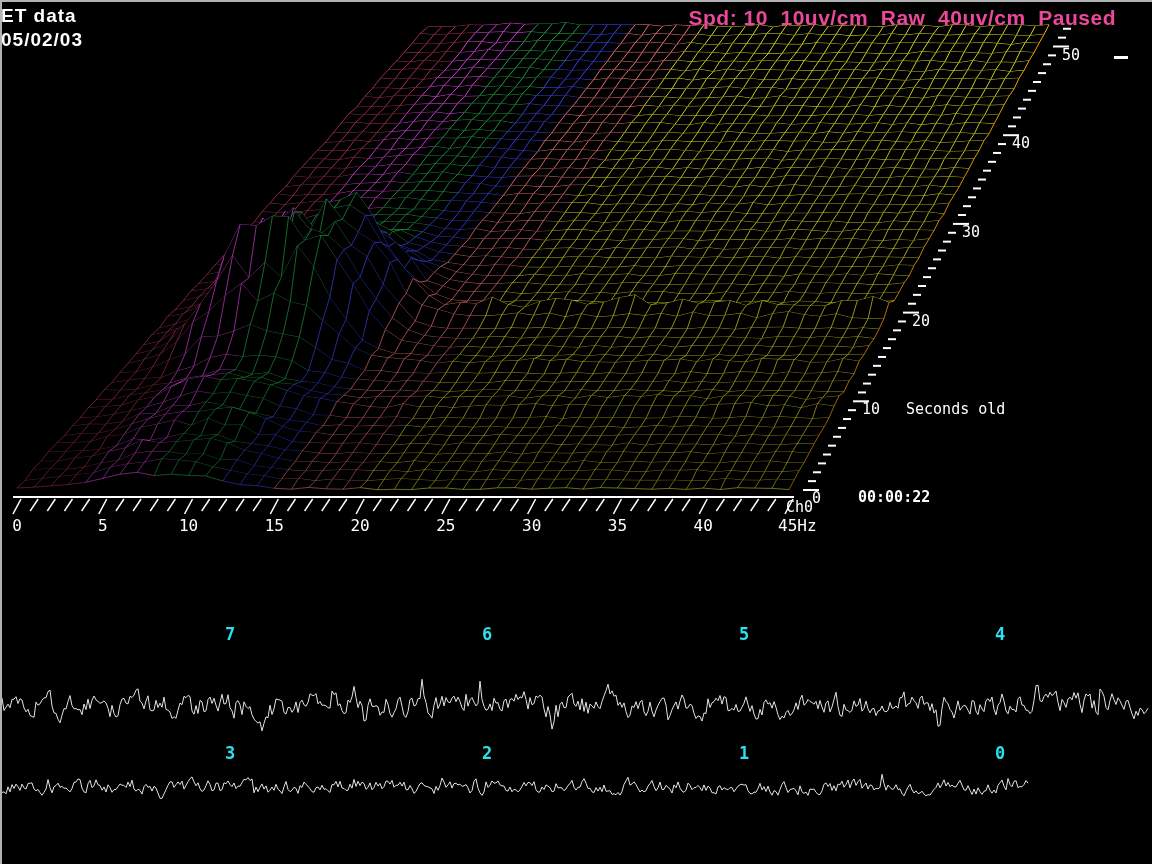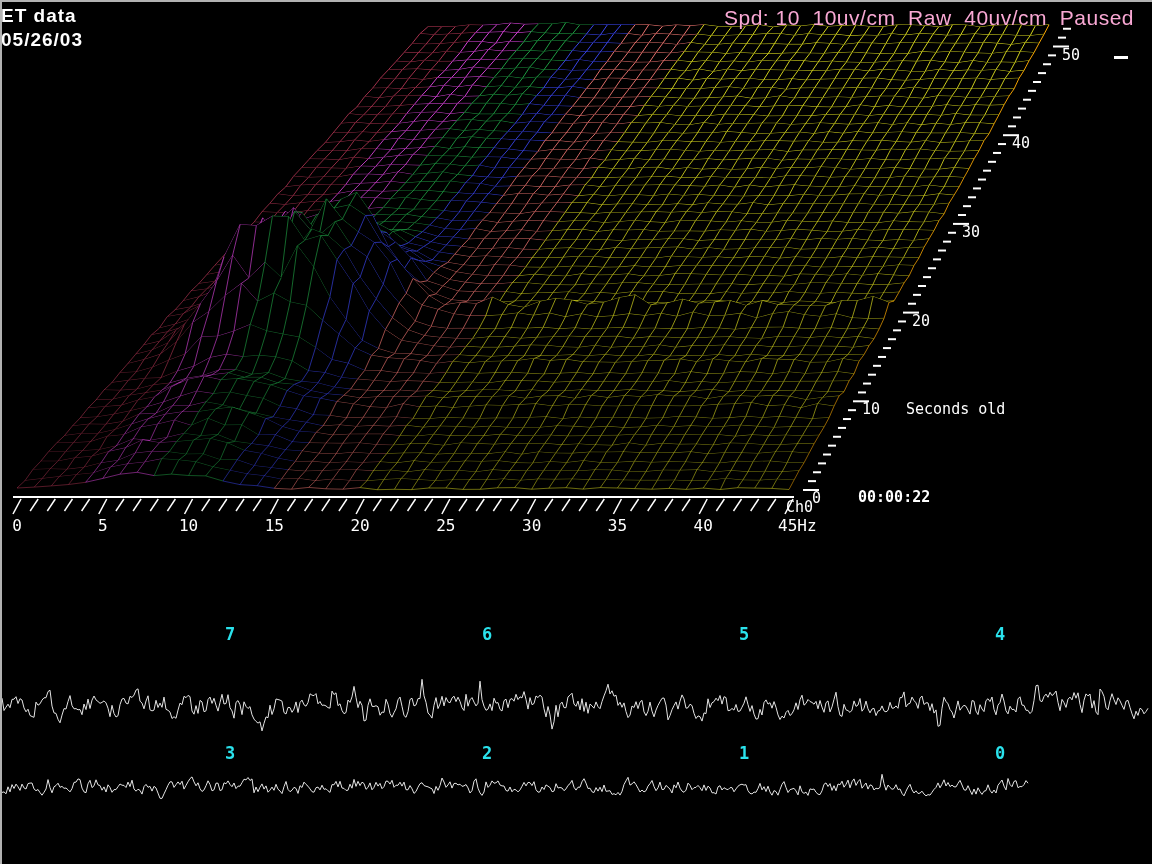--- a/index.html
+++ b/index.html
@@ -3,22 +3,22 @@
 <meta charset="utf-8">
 <style>
   html,body{margin:0;padding:0;background:#000;}
   .screen{position:relative;width:1152px;height:864px;background:#000;overflow:hidden;
           font-family:"DejaVu Sans Mono",monospace;}
   .border-top{position:absolute;left:0;top:0;width:100%;height:2px;background:#b2b2b2;}
   .border-left{position:absolute;left:0;top:0;width:2px;height:100%;background:#b2b2b2;}
   .hdr-left{position:absolute;left:1px;top:4px;color:#fff;
             font-family:"Liberation Sans",sans-serif;font-weight:bold;
             font-size:19px;line-height:24px;letter-spacing:1px;white-space:pre;}
-  .hdr-status{position:absolute;right:18px;top:6px;color:#f9a8d4;
-              font-family:"Liberation Sans",sans-serif;font-weight:normal;
+  .hdr-status{position:absolute;right:36px;top:6px;color:#ec4899;
+              font-family:"Liberation Sans",sans-serif;font-weight:bold;
               font-size:21px;letter-spacing:.5px;white-space:pre;}
   .cursor{position:absolute;left:1114px;top:56px;width:14px;height:3px;background:#fff;}
   .chlabel{position:absolute;color:#2ae2ec;font-family:"DejaVu Sans Mono",monospace;
            font-weight:bold;font-size:17px;}
   svg{position:absolute;left:0;top:0;}
   svg text{font-family:"DejaVu Sans Mono",monospace;}
 </style>
 </head>
 <body>
 
@@ -879,21 +879,21 @@
         <text x="912" y="325.6" fill="#ffffff" font-size="15">20</text>
         <text x="962" y="236.90000000000003" fill="#ffffff" font-size="15">30</text>
         <text x="1012" y="148.20000000000005" fill="#ffffff" font-size="15">40</text>
         <text x="1062" y="59.50000000000006" fill="#ffffff" font-size="15">50</text>
         <text x="906" y="414.3" fill="#ffffff" font-size="15">Seconds old</text>
         <text x="858" y="502" fill="#ffffff" font-size="15" font-weight="bold">00:00:22</text>
       </g>
       <polyline points="2,698.1 4,710.5 6,707.2 8,704.2 10,707.7 12,699.4 14,699.2 16,696.7 18,703.5 20,698.7 22,700.0 24,707.9 26,711.8 28,709.2 30,715.5 32,716.5 34,717.3 36,702.1 38,705.2 40,703.8 42,700.1 44,697.8 46,697.7 48,691.6 50,690.2 52,706.1 54,712.9 56,713.4 58,719.3 60,722.8 62,715.1 64,708.6 66,709.0 68,701.6 70,695.6 72,705.6 74,708.8 76,708.6 78,709.8 80,709.5 82,714.7 84,704.0 86,709.6 88,699.1 90,708.5 92,700.1 94,696.0 96,699.9 98,701.5 100,703.3 102,702.4 104,700.9 106,702.9 108,708.2 110,716.7 112,705.3 114,713.5 116,717.0 118,715.7 120,704.6 122,699.0 124,698.4 126,703.1 128,703.9 130,696.3 132,697.5 134,695.1 136,690.1 138,688.8 140,701.1 142,703.1 144,708.8 146,701.0 148,695.8 150,709.8 152,710.9 154,710.1 156,700.3 158,707.5 160,703.1 162,707.3 164,697.1 166,709.3 168,710.3 170,712.1 172,718.5 174,716.7 176,718.3 178,710.1 180,703.1 182,704.7 184,696.3 186,697.7 188,695.4 190,696.6 192,711.0 194,714.2 196,705.6 198,713.4 200,700.4 202,701.9 204,711.7 206,710.8 208,699.5 210,697.0 212,703.4 214,698.3 216,705.2 218,711.1 220,702.5 222,694.3 224,704.0 226,703.5 228,694.7 230,707.7 232,710.9 234,718.2 236,702.4 238,700.6 240,704.8 242,714.6 244,701.8 246,706.3 248,708.5 250,706.6 252,714.8 254,719.1 256,721.4 258,723.1 260,721.8 262,730.9 264,723.3 266,716.9 268,717.7 270,705.2 272,714.5 274,708.8 276,699.0 278,699.5 280,700.1 282,701.2 284,712.6 286,714.0 288,707.4 290,707.6 292,712.3 294,709.1 296,701.9 298,712.5 300,702.5 302,700.1 304,704.8 306,706.2 308,702.5 310,693.8 312,695.2 314,695.6 316,693.6 318,703.8 320,701.5 322,705.3 324,705.1 326,705.9 328,707.7 330,708.1 332,691.1 334,694.6 336,692.8 338,705.7 340,703.8 342,710.6 344,713.7 346,712.5 348,700.0 350,702.4 352,696.9 354,686.4 356,697.5 358,707.6 360,701.3 362,705.3 364,721.0 366,720.1 368,705.3 370,698.8 372,706.3 374,706.5 376,705.7 378,706.8 380,715.2 382,712.0 384,712.4 386,699.3 388,704.2 390,713.6 392,717.2 394,712.6 396,708.8 398,699.8 400,697.0 402,706.3 404,715.5 406,717.3 408,711.6 410,699.5 412,698.2 414,705.9 416,704.9 418,698.6 420,698.5 422,679.3 424,695.8 426,702.3 428,713.0 430,715.1 432,718.1 434,705.3 436,697.6 438,708.6 440,704.0 442,696.3 444,705.9 446,697.6 448,701.8 450,702.8 452,698.0 454,696.2 456,701.6 458,697.2 460,701.4 462,707.7 464,710.5 466,694.3 468,706.2 470,699.8 472,697.6 474,702.1 476,705.9 478,703.2 480,681.2 482,699.5 484,706.2 486,710.3 488,709.1 490,703.9 492,710.6 494,698.2 496,703.1 498,702.6 500,709.4 502,711.0 504,700.7 506,699.1 508,707.7 510,699.5 512,698.6 514,701.2 516,694.3 518,699.6 520,696.8 522,697.9 524,691.6 526,699.4 528,709.1 530,697.6 532,704.7 534,703.5 536,696.0 538,697.6 540,695.1 542,697.2 544,708.8 546,716.9 548,706.5 550,714.9 552,729.1 554,721.8 556,705.3 558,716.8 560,704.4 562,702.1 564,707.6 566,707.7 568,696.9 570,695.2 572,693.2 574,704.0 576,706.3 578,701.1 580,709.9 582,698.7 584,711.4 586,702.2 588,713.3 590,704.0 592,705.9 594,708.2 596,701.9 598,706.6 600,708.7 602,701.6 604,695.9 606,690.8 608,684.2 610,693.9 612,690.8 614,696.2 616,695.2 618,705.4 620,702.3 622,707.3 624,702.9 626,711.6 628,717.6 630,715.1 632,706.0 634,707.5 636,701.7 638,708.6 640,702.1 642,700.3 644,711.9 646,715.6 648,711.2 650,702.1 652,711.1 654,716.8 656,710.1 658,705.4 660,701.7 662,698.3 664,698.0 666,705.1 668,719.9 670,715.5 672,709.7 674,705.6 676,701.9 678,709.1 680,701.1 682,694.9 684,698.9 686,708.2 688,707.7 690,704.2 692,705.6 694,713.3 696,718.5 698,715.9 700,716.7 702,721.1 704,712.9 706,713.6 708,698.8 710,707.5 712,702.8 714,701.6 716,698.2 718,700.7 720,695.5 722,704.1 724,696.7 726,697.6 728,710.7 730,710.3 732,708.5 734,710.1 736,704.5 738,711.4 740,711.0 742,707.2 744,703.2 746,696.8 748,704.6 750,711.4 752,705.6 754,714.1 756,719.1 758,718.6 760,709.4 762,715.0 764,702.6 766,699.9 768,704.1 770,702.7 772,708.2 774,701.6 776,707.3 778,714.9 780,719.5 782,716.1 784,718.0 786,712.4 788,710.4 790,715.5 792,713.7 794,709.8 796,702.8 798,709.5 800,699.7 802,695.2 804,705.2 806,703.4 808,699.5 810,701.5 812,702.4 814,704.2 816,701.4 818,708.8 820,700.5 822,707.1 824,712.3 826,702.7 828,700.9 830,711.9 832,706.9 834,699.3 836,692.2 838,706.7 840,715.3 842,716.4 844,704.3 846,709.8 848,710.6 850,712.4 852,710.1 854,700.9 856,706.4 858,705.0 860,698.5 862,711.2 864,708.3 866,701.1 868,708.8 870,712.8 872,709.0 874,708.3 876,715.6 878,711.1 880,710.4 882,705.9 884,710.9 886,711.9 888,710.3 890,702.3 892,708.2 894,708.0 896,705.9 898,708.3 900,697.6 902,697.6 904,691.9 906,706.9 908,704.0 910,703.3 912,697.1 914,700.6 916,702.8 918,708.4 920,698.2 922,696.0 924,704.5 926,702.8 928,702.9 930,710.6 932,703.7 934,713.1 936,709.9 938,726.3 940,725.4 942,708.2 944,697.3 946,701.4 948,703.8 950,709.5 952,712.0 954,718.0 956,709.7 958,700.9 960,710.2 962,707.2 964,705.3 966,706.3 968,710.2 970,714.1 972,700.6 974,701.2 976,711.1 978,714.6 980,704.7 982,709.0 984,711.6 986,700.6 988,698.7 990,701.6 992,697.0 994,709.3 996,714.8 998,705.1 1000,702.5 1002,694.0 1004,701.1 1006,710.8 1008,713.9 1010,706.2 1012,709.6 1014,709.3 1016,712.0 1018,698.9 1020,696.8 1022,705.1 1024,705.4 1026,710.3 1028,710.3 1030,713.6 1032,711.3 1034,700.5 1036,685.7 1038,685.2 1040,700.6 1042,701.7 1044,696.5 1046,694.1 1048,697.3 1050,692.3 1052,695.6 1054,693.9 1056,691.0 1058,702.3 1060,710.7 1062,699.4 1064,702.7 1066,707.4 1068,699.1 1070,697.1 1072,699.9 1074,692.6 1076,698.2 1078,692.8 1080,704.4 1082,712.6 1084,700.2 1086,693.9 1088,695.9 1090,694.0 1092,708.1 1094,700.6 1096,712.1 1098,714.7 1100,689.0 1102,691.7 1104,696.4 1106,707.5 1108,709.8 1110,700.6 1112,693.7 1114,699.7 1116,704.5 1118,697.8 1120,700.9 1122,705.3 1124,709.4 1126,701.2 1128,700.4 1130,707.4 1132,713.8 1134,718.8 1136,711.2 1138,715.4 1140,708.2 1142,709.6 1144,713.8 1146,711.5 1148,708.3 " stroke="#e4e4e4" fill="none" stroke-width="1"></polyline>
       <polyline points="2,792.4 4,791.9 6,793.8 8,786.8 10,791.9 12,784.6 14,788.5 16,784.1 18,786.8 20,790.4 22,784.1 24,787.9 26,789.0 28,783.6 30,783.1 32,783.0 34,788.9 36,790.7 38,789.5 40,792.6 42,795.2 44,792.3 46,789.0 48,779.6 50,787.6 52,792.8 54,786.8 56,785.5 58,783.2 60,787.3 62,786.4 64,788.3 66,788.0 68,789.8 70,791.9 72,788.6 74,782.4 76,782.1 78,778.9 80,779.6 82,788.1 84,791.9 86,792.7 88,783.8 90,780.3 92,787.6 94,785.8 96,779.8 98,784.9 100,785.5 102,790.2 104,786.9 106,792.0 108,784.8 110,787.5 112,792.3 114,789.6 116,789.6 118,786.7 120,784.0 122,785.2 124,785.4 126,787.5 128,782.1 130,786.6 132,780.2 134,788.9 136,791.2 138,789.2 140,790.4 142,794.1 144,786.6 146,784.4 148,787.3 150,786.4 152,791.1 154,786.3 156,788.0 158,793.1 160,798.3 162,798.4 164,793.9 166,789.7 168,785.2 170,781.8 172,781.9 174,787.4 176,784.6 178,781.9 180,784.5 182,781.2 184,789.1 186,785.4 188,781.8 190,778.6 192,776.9 194,781.9 196,785.8 198,782.8 200,788.7 202,791.5 204,789.9 206,785.7 208,780.8 210,784.5 212,790.8 214,789.8 216,783.2 218,783.2 220,790.6 222,789.7 224,782.8 226,783.8 228,780.9 230,784.5 232,786.7 234,783.0 236,788.6 238,786.1 240,786.2 242,782.7 244,779.2 246,779.9 248,777.5 250,780.5 252,778.9 254,792.8 256,787.0 258,791.7 260,787.2 262,783.9 264,789.1 266,785.9 268,792.2 270,790.1 272,787.1 274,790.3 276,784.3 278,789.2 280,791.0 282,793.6 284,786.7 286,781.5 288,789.4 290,791.7 292,790.2 294,787.3 296,788.4 298,793.4 300,785.7 302,787.5 304,782.1 306,784.4 308,786.2 310,788.9 312,791.7 314,792.2 316,787.7 318,787.1 320,789.9 322,785.2 324,789.3 326,788.8 328,790.8 330,792.4 332,784.6 334,784.8 336,781.4 338,786.9 340,781.3 342,788.0 344,788.4 346,790.4 348,790.2 350,784.2 352,788.2 354,779.4 356,786.4 358,781.3 360,785.6 362,782.2 364,783.5 366,789.3 368,787.4 370,782.9 372,789.8 374,787.3 376,782.3 378,786.1 380,783.4 382,788.7 384,786.6 386,781.1 388,781.3 390,784.1 392,780.3 394,787.3 396,785.2 398,785.3 400,782.2 402,786.1 404,782.1 406,789.7 408,789.8 410,785.6 412,788.8 414,793.4 416,791.5 418,787.2 420,783.7 422,782.7 424,785.5 426,786.3 428,786.8 430,787.9 432,788.8 434,793.5 436,786.4 438,790.3 440,785.6 442,778.0 444,782.0 446,787.3 448,784.9 450,781.8 452,788.1 454,783.5 456,783.3 458,784.9 460,784.2 462,786.3 464,785.9 466,784.5 468,787.9 470,793.0 472,790.6 474,781.3 476,778.8 478,788.2 480,792.9 482,795.4 484,792.0 486,781.9 488,787.4 490,785.2 492,780.9 494,783.2 496,782.8 498,780.9 500,785.0 502,785.9 504,786.0 506,790.5 508,791.1 510,787.0 512,791.8 514,789.3 516,789.9 518,791.9 520,789.9 522,786.3 524,782.4 526,785.9 528,782.4 530,782.7 532,785.6 534,781.7 536,789.7 538,792.2 540,791.8 542,787.0 544,789.5 546,784.9 548,786.2 550,787.6 552,791.7 554,791.1 556,783.7 558,788.0 560,787.5 562,788.0 564,790.7 566,788.9 568,785.4 570,783.7 572,780.4 574,787.3 576,790.1 578,787.2 580,787.2 582,781.7 584,778.7 586,783.1 588,788.5 590,788.2 592,791.8 594,792.5 596,787.6 598,791.1 600,787.2 602,791.6 604,785.0 606,791.3 608,791.0 610,790.7 612,794.4 614,793.7 616,794.8 618,792.4 620,795.1 622,791.4 624,784.5 626,780.8 628,777.3 630,785.1 632,783.9 634,781.8 636,784.6 638,788.2 640,792.0 642,790.0 644,791.9 646,790.7 648,786.1 650,783.7 652,780.5 654,786.5 656,790.7 658,787.8 660,782.1 662,789.5 664,789.3 666,785.4 668,787.2 670,789.1 672,793.0 674,784.9 676,787.8 678,782.0 680,788.1 682,791.1 684,792.3 686,790.1 688,783.1 690,785.3 692,789.7 694,787.7 696,787.4 698,785.4 700,787.7 702,790.7 704,784.9 706,790.4 708,786.1 710,788.0 712,792.8 714,792.7 716,794.0 718,786.9 720,785.7 722,790.0 724,787.7 726,789.0 728,789.7 730,787.7 732,787.6 734,791.8 736,788.9 738,786.2 740,784.8 742,784.2 744,785.1 746,784.7 748,790.7 750,793.4 752,793.9 754,792.1 756,792.3 758,788.4 760,783.4 762,789.9 764,786.7 766,791.5 768,786.2 770,792.0 772,795.2 774,790.6 776,791.6 778,795.2 780,789.5 782,784.3 784,781.6 786,787.5 788,792.5 790,789.6 792,789.0 794,788.3 796,790.9 798,794.9 800,785.8 802,791.8 804,793.4 806,792.1 808,795.4 810,788.9 812,789.5 814,789.0 816,792.3 818,794.2 820,794.6 822,790.8 824,784.3 826,782.9 828,786.5 830,783.6 832,790.4 834,785.7 836,790.8 838,784.0 840,784.8 842,781.2 844,787.2 846,784.3 848,780.1 850,787.8 852,781.7 854,778.9 856,785.4 858,781.7 860,779.4 862,788.2 864,785.5 866,783.0 868,789.1 870,784.9 872,785.6 874,790.0 876,788.2 878,788.8 880,787.4 882,774.3 884,783.6 886,790.2 888,785.0 890,787.4 892,789.3 894,788.6 896,784.7 898,789.6 900,788.9 902,793.4 904,795.9 906,791.2 908,787.2 910,784.3 912,789.9 914,793.0 916,790.8 918,793.5 920,793.1 922,791.2 924,794.1 926,795.8 928,794.6 930,795.1 932,792.3 934,789.4 936,787.4 938,782.9 940,787.8 942,784.2 944,779.8 946,786.0 948,782.5 950,786.6 952,785.1 954,786.8 956,786.9 958,783.4 960,780.4 962,785.0 964,789.8 966,790.2 968,785.7 970,790.3 972,794.5 974,789.0 976,794.1 978,787.8 980,791.6 982,794.4 984,791.2 986,790.6 988,784.8 990,790.4 992,793.1 994,790.0 996,793.0 998,785.2 1000,782.7 1002,780.0 1004,786.1 1006,789.9 1008,778.5 1010,784.5 1012,786.7 1014,781.4 1016,780.7 1018,787.7 1020,786.5 1022,786.7 1024,784.6 1026,780.6 1028,783.2 " stroke="#e4e4e4" fill="none" stroke-width="1"></polyline>
     </svg>
-  <div class="hdr-left"><span>ET data</span><br><span>05/26/03</span></div>
+  <div class="hdr-left"><span>ET data</span><br><span>05/02/03</span></div>
   <div class="hdr-status">Spd: 10  10uv/cm  Raw  40uv/cm  Paused</div>
   <div class="cursor"></div>
   <div id="labels">
       <span class="chlabel" style="left: 225px; top: 624px;">7</span>
       <span class="chlabel" style="left: 482px; top: 624px;">6</span>
       <span class="chlabel" style="left: 739px; top: 624px;">5</span>
       <span class="chlabel" style="left: 995px; top: 624px;">4</span>
       <span class="chlabel" style="left: 225px; top: 743px;">3</span>
       <span class="chlabel" style="left: 482px; top: 743px;">2</span>
       <span class="chlabel" style="left: 739px; top: 743px;">1</span>

